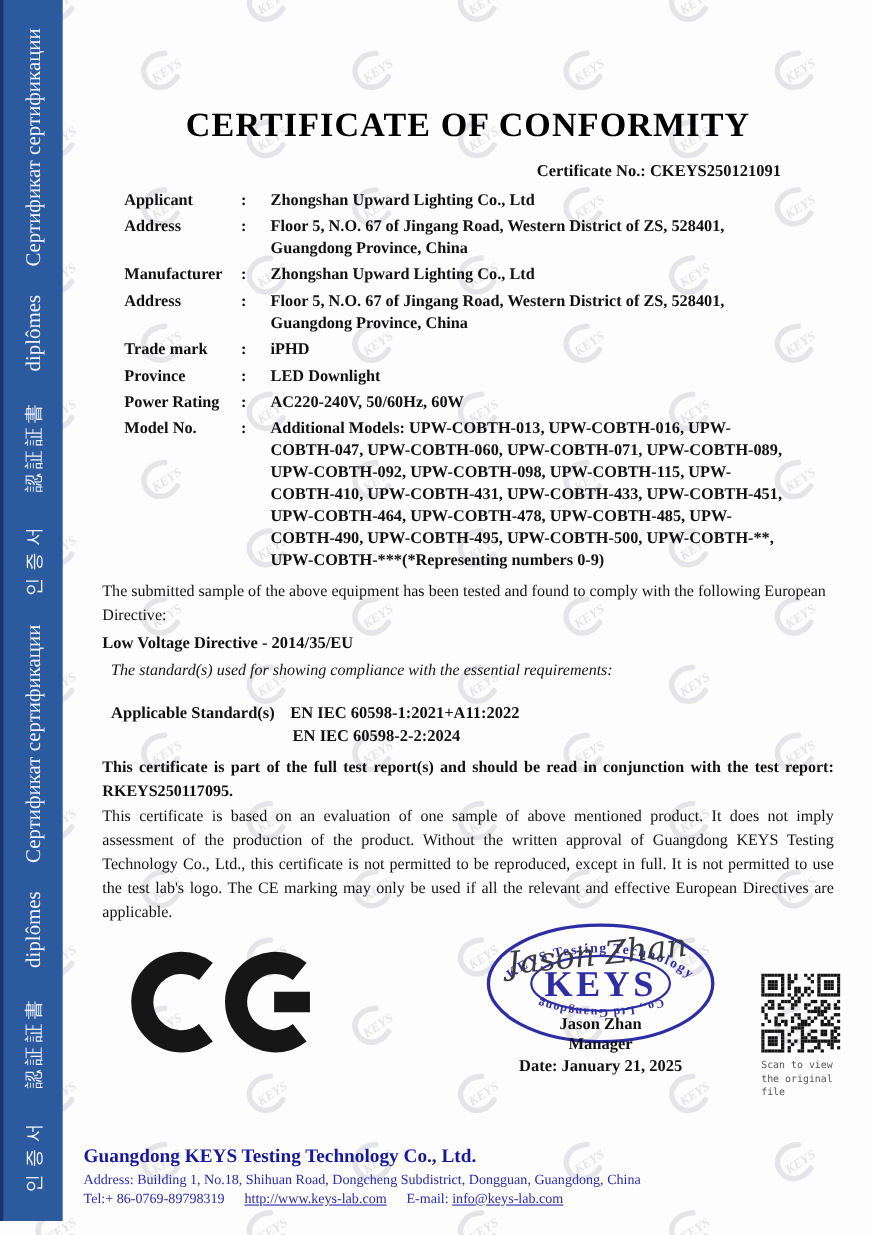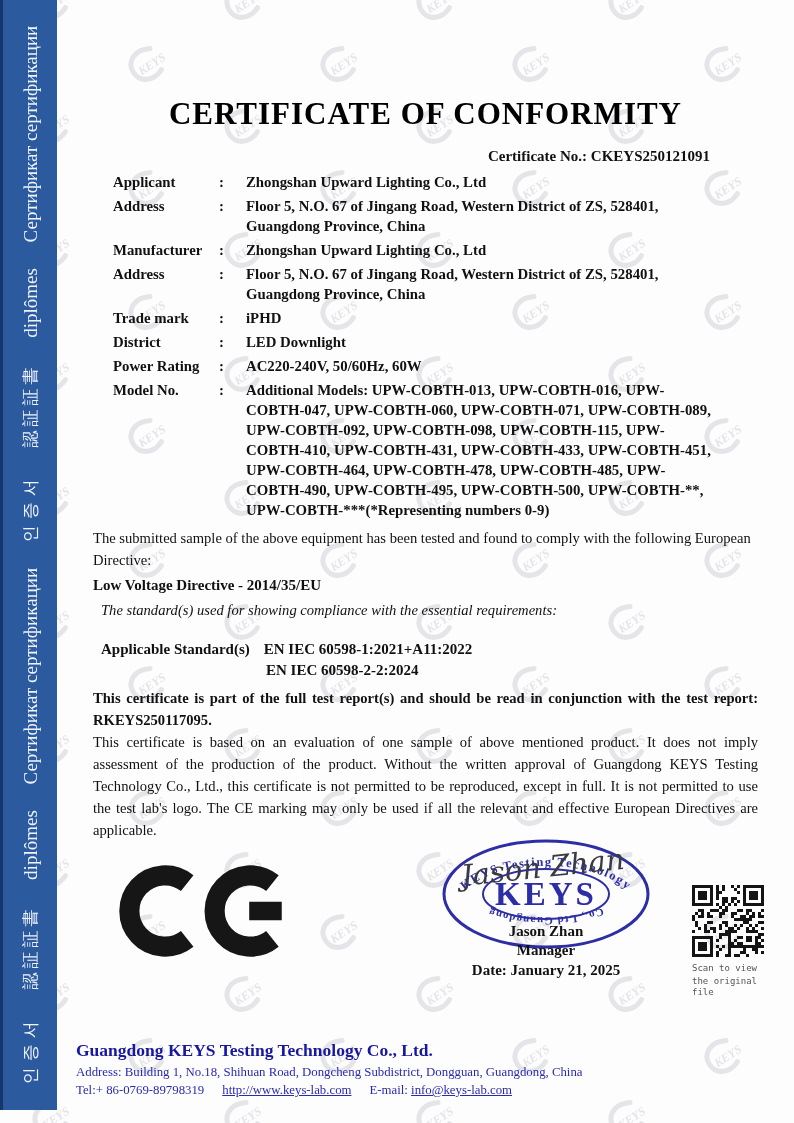--- a/index.html
+++ b/index.html
@@ -461,21 +461,21 @@
         <span class="label">Address</span>
         <span class="colon">:</span>
         <span class="value">Floor 5, N.O. 67 of Jingang Road, Western District of ZS, 528401, Guangdong Province, China</span>
       </div>
       <div class="row">
         <span class="label">Trade mark</span>
         <span class="colon">:</span>
         <span class="value">iPHD</span>
       </div>
       <div class="row">
-        <span class="label">District</span>
+        <span class="label">Province</span>
         <span class="colon">:</span>
         <span class="value">LED Downlight</span>
       </div>
       <div class="row">
         <span class="label">Power Rating</span>
         <span class="colon">:</span>
         <span class="value">AC220-240V, 50/60Hz, 60W</span>
       </div>
       <div class="row">
         <span class="label">Model No.</span>

